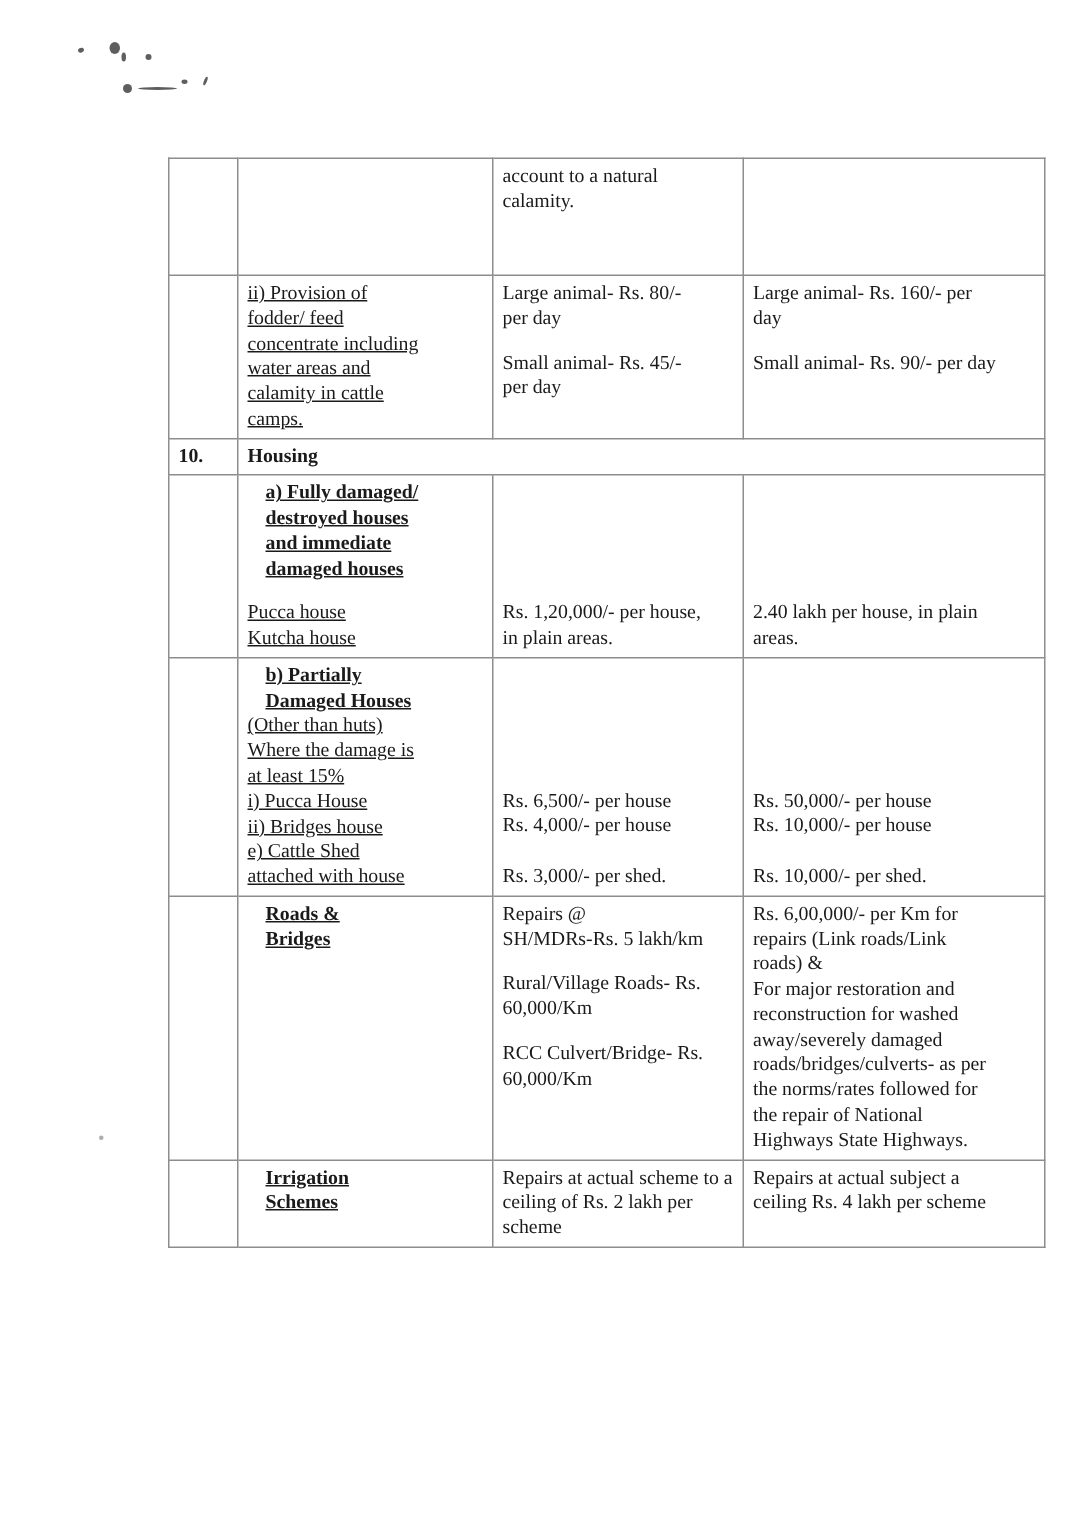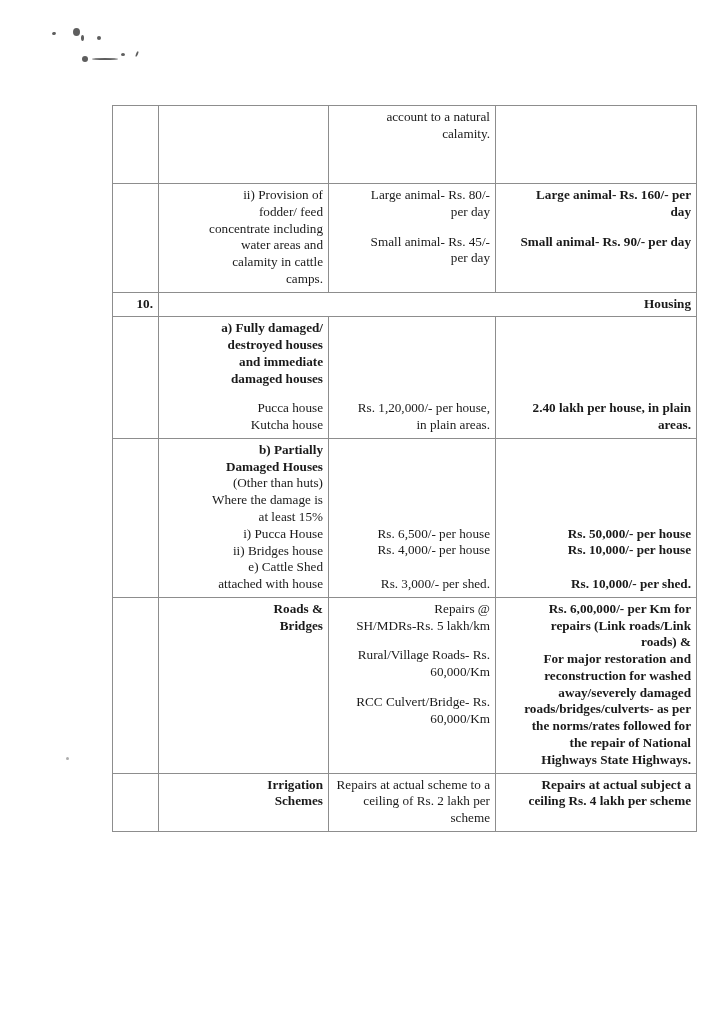--- a/index.html
+++ b/index.html
@@ -60,28 +60,27 @@
     width: 559px;
     border-collapse: collapse;
     table-layout: fixed;
     font-size: 13.2px;
     line-height: 1.27;
   }
   .sheet-table td {
     border: 1px solid #8d8d8d;
     vertical-align: top;
     padding: 3px 5px 4px 6px;
-    text-align: right;
   }
   .c-num   { width: 46px;  text-align: left; padding-left: 8px; }
-  .c-item  { width: 170px; }
+  .c-item  { width: 170px; text-decoration: underline; }
   .c-mid   { width: 167px; }
-  .c-right { width: 201px; font-weight: bold; }
-
-  .bold { font-weight: bold; }
+  .c-right { width: 201px; }
+
+  .bold { font-weight: bold; margin-left: 12px; }
   .gap  { display: block; height: 13px; }
   .blank-line { display: block; height: 1.27em; }
 
   .tall-blank { height: 70px; }
 
   .row-line { display: block; }
 </style>
 </head>
 <body>
 

